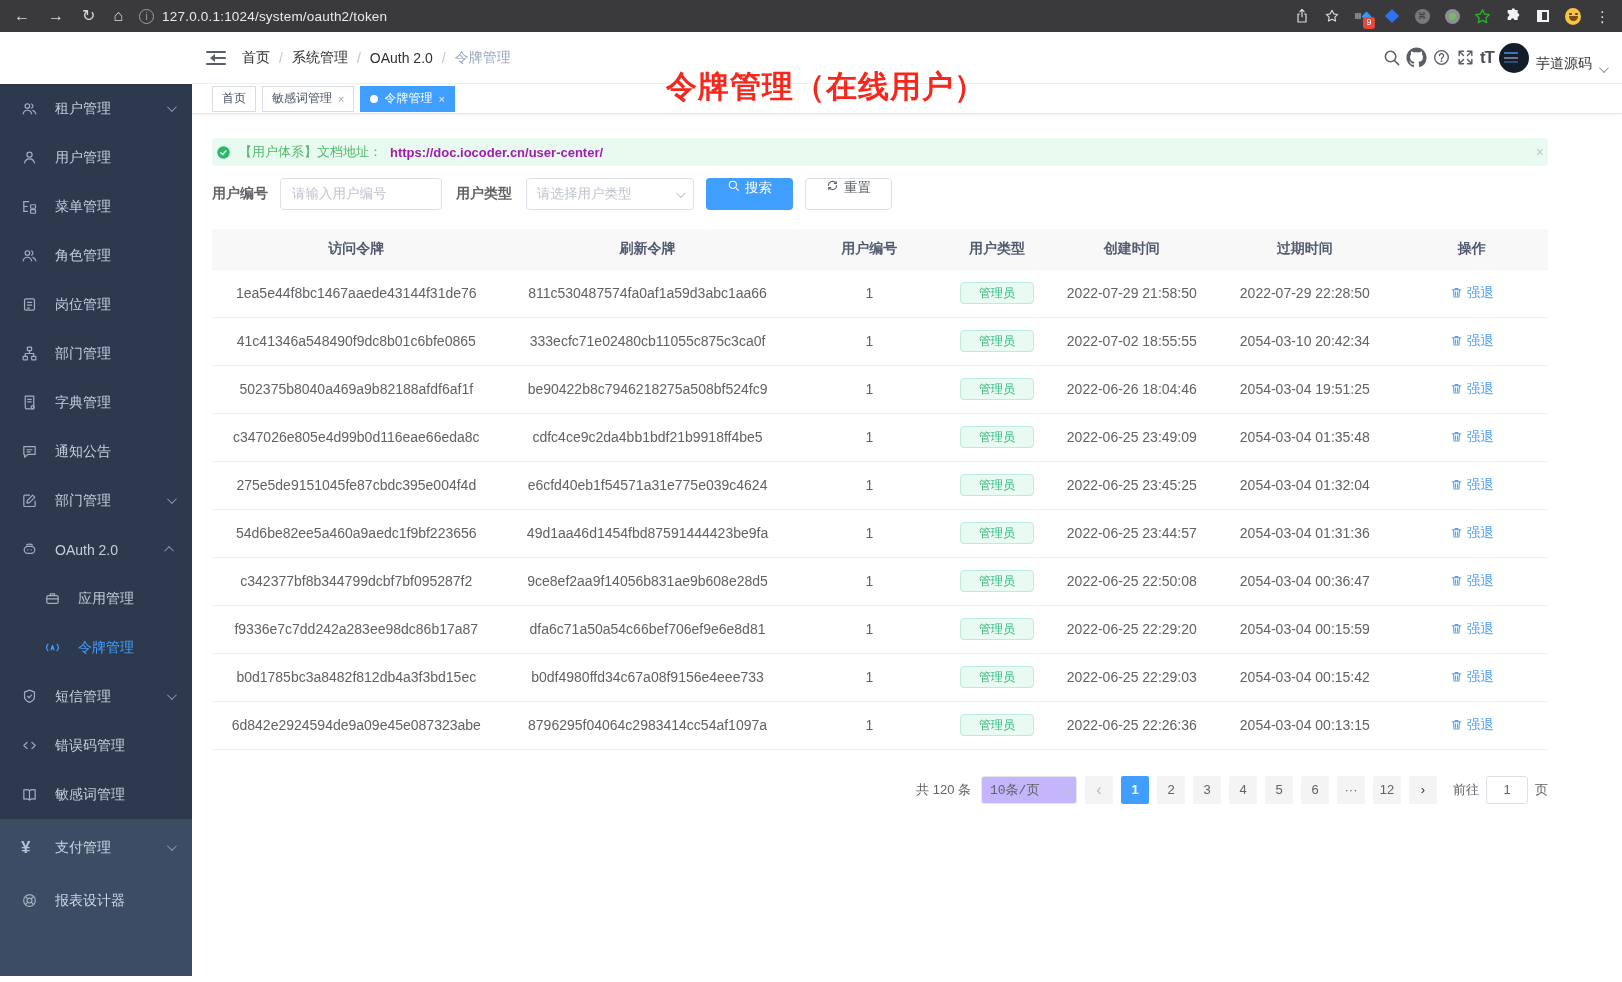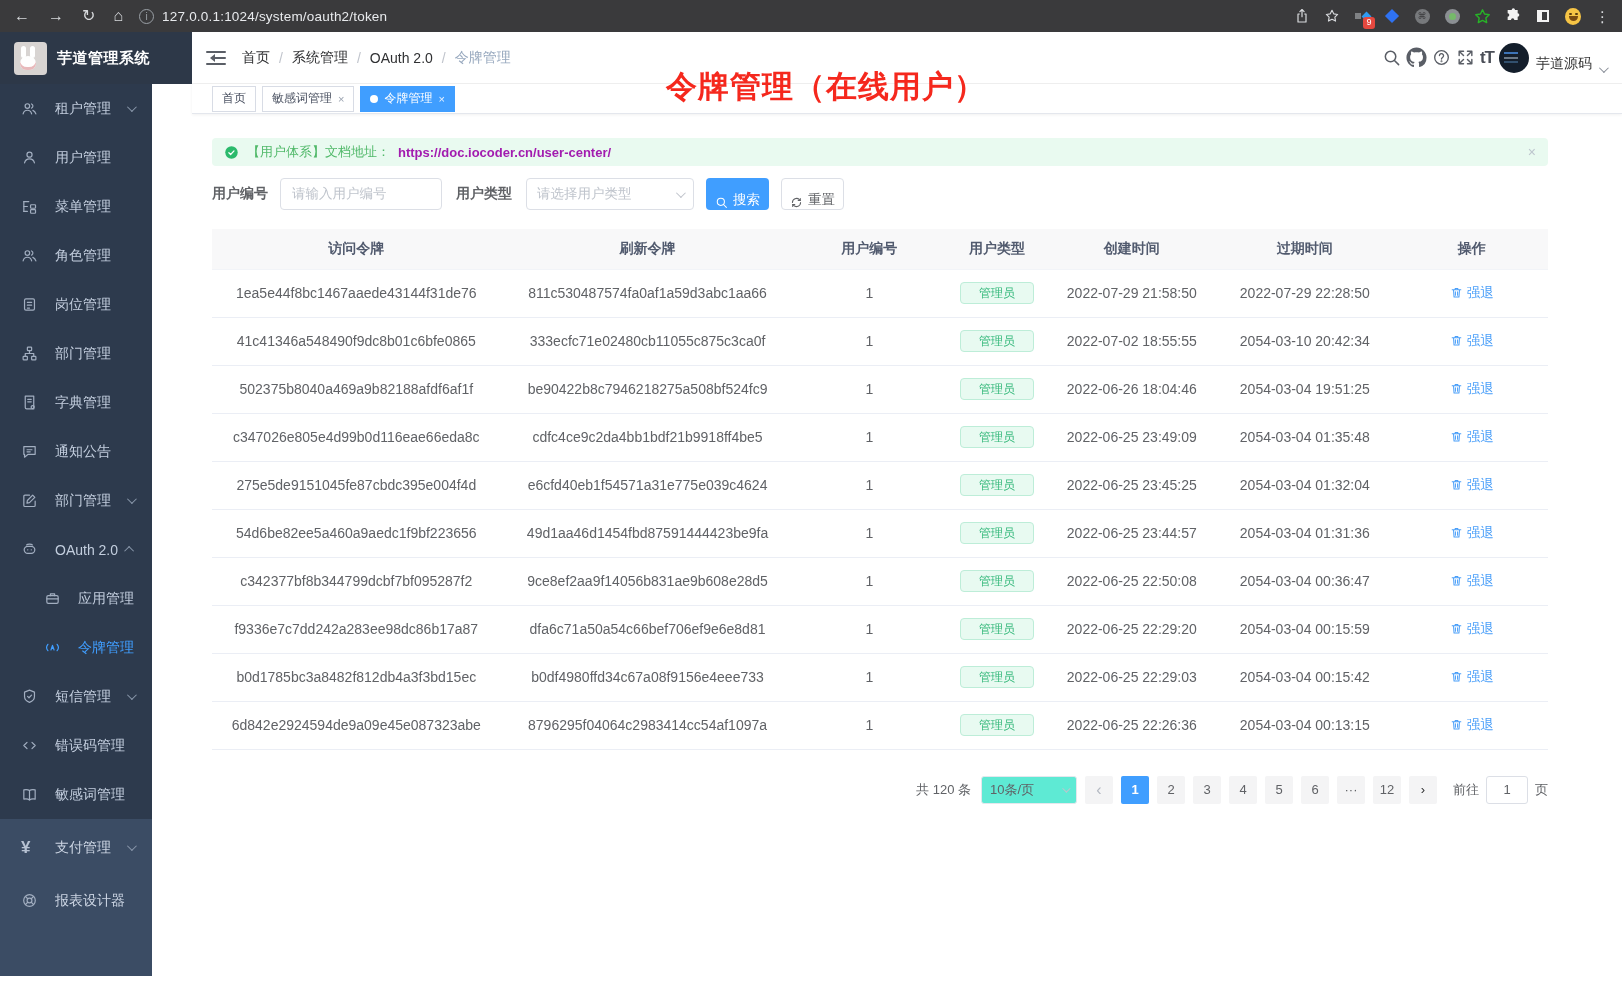--- a/index.html
+++ b/index.html
@@ -53,63 +53,63 @@
 
   
   .tags { position:absolute; left:192px; top:84px; right:0; height:30px; background:#fff; border-bottom:1px solid #e4e7ed; box-shadow:0 1px 3px rgba(0,0,0,.06); display:flex; align-items:center; gap:6px; padding:0 20px; z-index:5; }
   .tag { height:26px; display:flex; align-items:center; gap:6px; padding:0 9px; border:1px solid #d8dce5; background:#fff; color:#495060; font-size:12px; cursor:pointer; }
   .tag .x { font-size:11px; color:#9aa3b0; }
   .tag.active { background:#409eff; border-color:#409eff; color:#fff; }
   .tag.active .dot { width:8px; height:8px; border-radius:50%; background:#fff; }
   .tag.active .x { color:#e8f2ff; }
 
   
-  .sidebar { position:absolute; left:0; top:84px; width:152px; bottom:6px; background:#2d3a4d; display:flex; flex-direction:column; overflow:hidden; }
+  .sidebar { position:absolute; left:0; top:84px; width:192px; bottom:6px; background:#2d3a4d; display:flex; flex-direction:column; overflow:hidden; }
   .mi { display:flex; align-items:center; height:49px; flex:0 0 49px; padding:0 18px 0 21px; color:#c3cede; font-size:14px; cursor:pointer; }
   .mi .ic { width:17px; height:17px; margin-right:17px; color:#a2aec0; flex:0 0 17px; }
   .mi.sub { padding-left:44px; }
   .mi.active { color:#409eff; }
   .mi.active .ic { color:#409eff; }
   .chev { margin-left:auto; width:7px; height:7px; border-right:1.4px solid #8a98ab; border-bottom:1.4px solid #8a98ab; transform:rotate(45deg) translateY(-2px); }
   .chev.up { transform:rotate(-135deg) translateY(-2px); }
   .paysec { background:#3b4c64; flex:1; display:flex; flex-direction:column; padding-top:2px; }
   .paysec .mi { flex:0 0 53px; height:53px; color:#cdd6e4; }
   .yen { font-size:17px; font-weight:700; margin-right:15px; width:19px; color:#b6c1d2; }
 
   
   .main { position:absolute; left:192px; top:114px; right:0; bottom:0; background:#fff; padding:24px 0 0 20px; }
   .content { width:1336px; }
 
-  .alert { height:28px; background:#e9faf0; border-radius:4px; display:flex; align-items:center; padding:0 12px; font-size:13px; }
+  .alert { height:28px; background:#e9faf0; border-radius:4px; display:flex; align-items:center; padding:0 4px; font-size:13px; }
   .a-check { width:15px; height:15px; margin-right:8px; flex:0 0 15px; }
   .a-text { color:#51b96a; }
   .a-link { color:#a21caf; margin-left:8px; text-decoration:none; cursor:pointer;font-weight:bold; }
   .a-close { margin-left:auto; color:#bdc5cd; font-size:14px; cursor:pointer; }
 
   .search { display:flex; align-items:center; margin-top:12px; gap:12px; }
   .s-label { font-size:14px; font-weight:700; color:#606266; }
   .s-input { width:162px; height:32px; border:1px solid #dcdfe6; border-radius:4px; padding:0 11px; display:flex; align-items:center; color:#bfc4cc; font-size:13.5px; background:#fff; }
   .s-select { width:168px; height:32px; border:1px solid #dcdfe6; border-radius:4px; padding:0 10px; display:flex; align-items:center; color:#bfc4cc; font-size:13.5px; background:#fff; margin-left:2px; }
   .s-select .chevd { margin-left:auto; width:7px; height:7px; border-right:1.4px solid #c0c4cc; border-bottom:1.4px solid #c0c4cc; transform:rotate(45deg) translateY(-2px); }
-  .btn { height:32px; border-radius:4px; display:flex; align-items:flex-end; gap:5px; padding:0 8px; font-size:13.5px; cursor:pointer; border:1px solid transparent; }
+  .btn { height:32px; border-radius:4px; display:flex; align-items:flex-start; gap:5px; padding:0 20px; font-size:13.5px; cursor:pointer; border:1px solid transparent; }
   .btn .bic { width:13px; height:13px; }
   .btn-primary { background:#409eff; color:#fff; }
   .btn-plain { background:#fff; border-color:#dcdfe6; color:#606266; }
 
   table.grid { width:100%; border-collapse:collapse; margin-top:19px; table-layout:fixed; }
   .grid thead th { height:40px; background:#f8f8f9; color:#515a6e; font-size:14px; font-weight:600; text-align:center; }
   .grid tbody td { height:48px; border-bottom:1px solid #ebeef5; text-align:center; color:#606266; font-size:14px; }
   .grid tbody tr:first-child td { border-top:1px solid #f2f4f8; }
   .badge { display:inline-block; background:#e8faf1; border:1px solid #bdedd8; color:#35b87b; font-size:12px; padding:3px 18px; border-radius:4px; line-height:1.2; }
   .kick { color:#4a9ff9; font-size:13.5px; cursor:pointer; display:inline-flex; align-items:center; gap:4px; }
   .kick .bic { width:13px; height:13px; }
 
   .pager { display:flex; align-items:center; justify-content:flex-end; margin-top:26px; gap:8px; font-size:13px; color:#606266; }
   .p-total { margin-right:2px; }
-  .p-size { width:96px; height:28px; border:1px solid #e4e7ed; border-radius:3px; display:flex; align-items:center; padding:0 8px; color:#606266; background:#5eead4; cursor:pointer; }
+  .p-size { width:96px; height:28px; border:1px solid #e4e7ed; border-radius:3px; display:flex; align-items:center; padding:0 8px; color:#606266; background:#c4b5fd; cursor:pointer;font-family:Liberation Mono, monospace; }
   .p-size .chevd { margin-left:auto; width:6px; height:6px; border-right:1.4px solid #c0c4cc; border-bottom:1.4px solid #c0c4cc; transform:rotate(45deg) translateY(-2px); }
   .p-btn { min-width:28px; height:28px; border-radius:2px; background:#f4f4f5; color:#606266; display:flex; align-items:center; justify-content:center; font-size:13px; cursor:pointer; padding:0 4px; }
   .p-btn.arrow { color:#b4b9c2; font-size:16px; }
   .p-btn.next { color:#303133; }
   .p-btn.active { background:#409eff; color:#fff; font-weight:700; }
   .p-goto { display:flex; align-items:center; gap:7px; margin-left:8px; }
   .p-input { width:42px; height:28px; border:1px solid #dcdfe6; border-radius:3px; text-align:center; color:#606266; display:flex; align-items:center; justify-content:center; background:#fff; }
 
   .hid { position:absolute; width:0; height:0; overflow:hidden; }
 </style>
@@ -315,24 +315,20 @@
       <span class="ext">
           <span class="sq" style="width:12px;height:12px;border:2px solid #f2f2f2;border-left-width:5px"></span>
         </span>
       <span class="ext">
           <span class="emoji"></span>
         </span>
       <span class="bi">⋮</span>
     </div>
   </div>
 
-  <div class="logo-bar">
-    <span class="logo-img"></span>
-    <span class="logo-title">芋道管理系统</span>
-  </div>
 
   <div class="header">
     <span class="fold">
         <i class="l1"></i>
         <i class="l2"></i>
         <i class="l3"></i>
       </span>
     <div class="crumb">
       <span>首页</span>
         <span class="sep">/</span>

